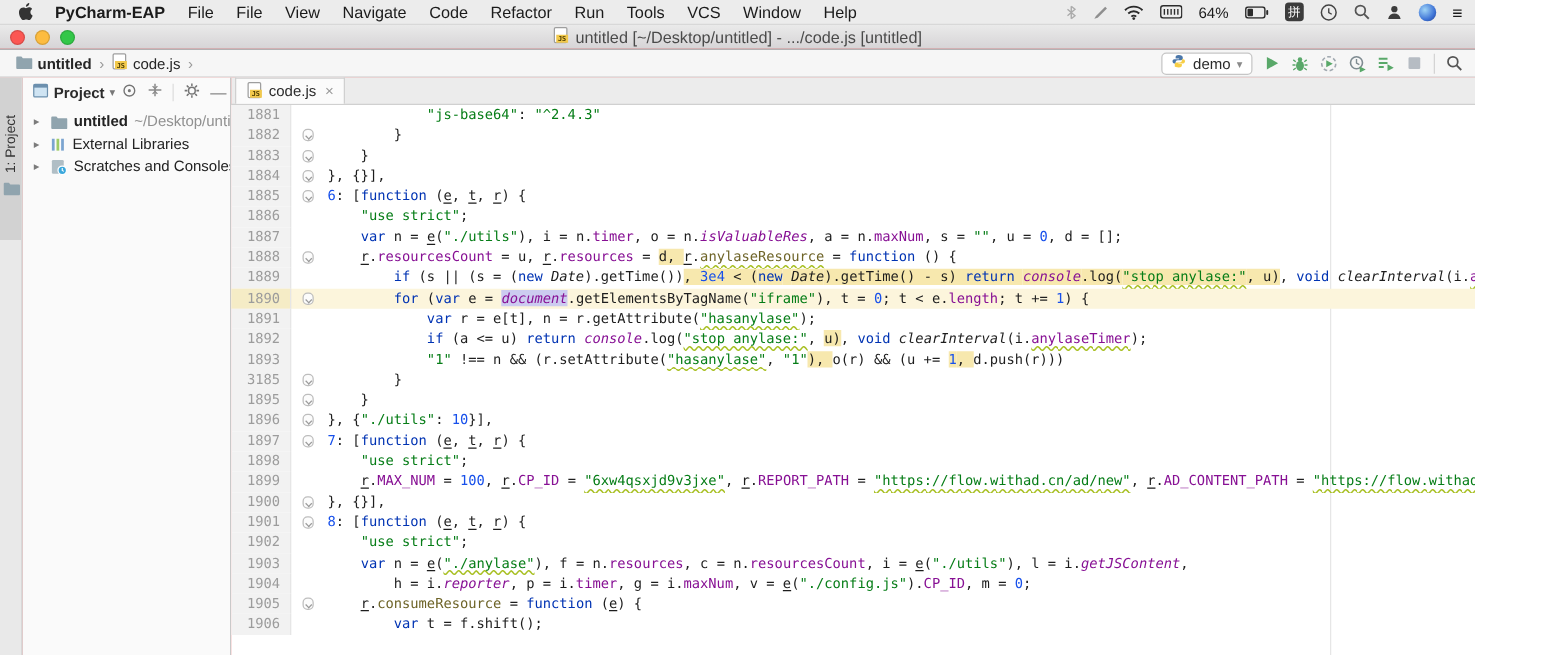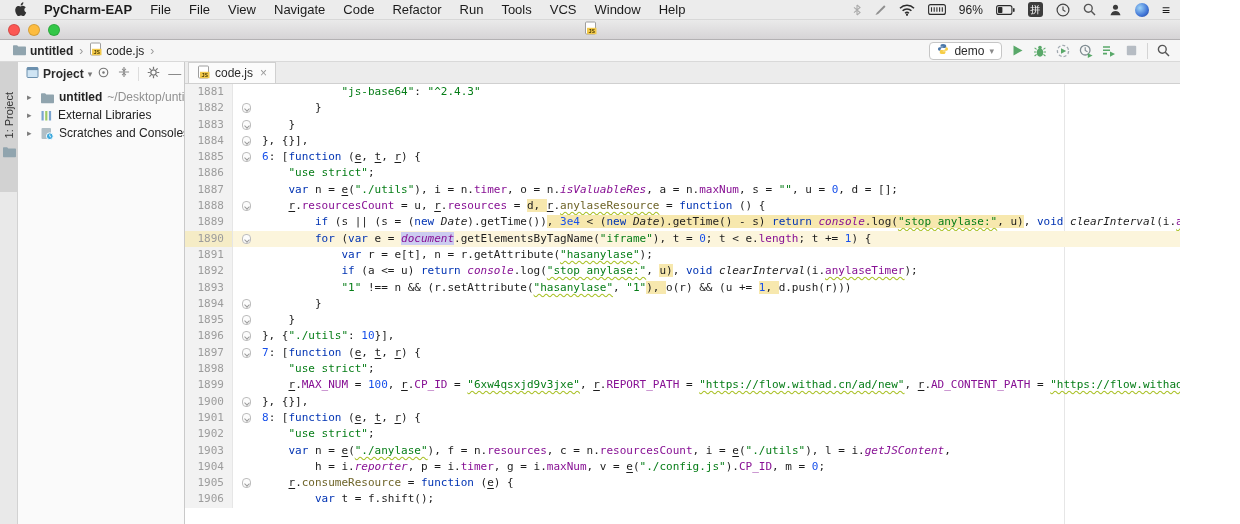--- a/index.html
+++ b/index.html
@@ -163,21 +163,21 @@
             <path d="M6.1 9.3a2.7 2.7 0 0 1 3.8 0" stroke="#2b2b2b" fill="none" stroke-width="1.5"></path>
             <circle cx="8" cy="10.8" r="1.1" fill="#2b2b2b"></circle>
           </svg>
         </span>
       <span class="mi">
           <svg width="18" height="11" viewBox="0 0 18 11">
             <rect x="0.6" y="0.6" width="16.8" height="9.8" rx="2" stroke="#2b2b2b" fill="none" stroke-width="1.1"></rect>
             <path d="M3.5 3.2v4.6M6.2 3.2v4.6M8.9 3.2v4.6M11.6 3.2v4.6M14.3 3.2v4.6" stroke="#2b2b2b" stroke-width="1.1"></path>
           </svg>
         </span>
-      <span class="batt-pct">96%</span>
+      <span class="batt-pct">64%</span>
       <span class="mi">
           <svg width="19" height="10" viewBox="0 0 19 10">
             <rect x="0.6" y="0.6" width="15.3" height="8.8" rx="2" stroke="#2b2b2b" fill="none" stroke-width="1.1"></rect>
             <rect x="2" y="2" width="4.4" height="6" rx="0.8" fill="#2b2b2b"></rect>
             <rect x="17" y="3" width="1.6" height="4" rx="0.8" fill="#2b2b2b"></rect>
           </svg>
         </span>
       <span class="ime">拼</span>
       <span class="mi">
           <svg width="14" height="14" viewBox="0 0 14 14">
@@ -207,20 +207,21 @@
       <span class="tl r"></span>
       <span class="tl y"></span>
       <span class="tl g"></span>
     </span>
     <span class="title-text">
       <span><svg width="13" height="14" viewBox="0 0 13 14">
             <rect x="1.5" y="1" width="10" height="12" rx="1" fill="#FFF" stroke="#9E9E9E"></rect>
             <rect x="3" y="6.8" width="9.5" height="6.4" fill="#F2C94C"></rect>
             <text x="7.7" y="12" font-size="5.5" font-family="DejaVu Sans Mono,monospace" font-weight="bold" text-anchor="middle" fill="#4A3B00">JS</text>
           </svg></span>
+      <span>untitled [~/Desktop/untitled] - .../code.js [untitled]</span>
     </span>
   </div>
 
   <div class="navbar">
     <span class="crumbs" id="crumbs">
         <span class="crumb">
           <span><svg width="14" height="13" viewBox="0 0 14 13">
               <path d="M1 3.2c0-.6.4-1 1-1h3.1l1.2 1.4H13c.6 0 1 .4 1 1v6.6c0 .6-.4 1-1 1H2c-.6 0-1-.4-1-1z" fill="#90A4AE"></path>
             </svg></span>
           <span class="lbl-bold">untitled</span>
@@ -385,21 +386,21 @@
           <div class="line"><span class="ln">1884</span><span class="fold"><span class="pill"></span></span><span class="code"><span class="tok">}, {}],</span></span></div>
           <div class="line"><span class="ln">1885</span><span class="fold"><span class="pill"></span></span><span class="code"><span class="tok n">6</span><span class="tok">: [</span><span class="tok k">function</span><span class="tok"> (</span><span class="tok u">e</span><span class="tok">, </span><span class="tok u">t</span><span class="tok">, </span><span class="tok u">r</span><span class="tok">) {</span></span></div>
           <div class="line"><span class="ln">1886</span><span class="fold"></span><span class="code"><span class="tok">    </span><span class="tok s">"use strict"</span><span class="tok">;</span></span></div>
           <div class="line"><span class="ln">1887</span><span class="fold"></span><span class="code"><span class="tok">    </span><span class="tok k">var</span><span class="tok"> n = </span><span class="tok u">e</span><span class="tok">(</span><span class="tok s">"./utils"</span><span class="tok">), i = n.</span><span class="tok f">timer</span><span class="tok">, o = n.</span><span class="tok fi">isValuableRes</span><span class="tok">, a = n.</span><span class="tok f">maxNum</span><span class="tok">, s = </span><span class="tok s">""</span><span class="tok">, u = </span><span class="tok n">0</span><span class="tok">, d = [];</span></span></div>
           <div class="line"><span class="ln">1888</span><span class="fold"><span class="pill"></span></span><span class="code"><span class="tok">    </span><span class="tok u">r</span><span class="tok">.</span><span class="tok f">resourcesCount</span><span class="tok"> = u, </span><span class="tok u">r</span><span class="tok">.</span><span class="tok f">resources</span><span class="tok"> = </span><span class="tok h">d, </span><span class="tok u">r</span><span class="tok">.</span><span class="tok fn w">anylaseResource</span><span class="tok"> = </span><span class="tok k">function</span><span class="tok"> () {</span></span></div>
           <div class="line"><span class="ln">1889</span><span class="fold"></span><span class="code"><span class="tok">        </span><span class="tok k">if</span><span class="tok"> (s || (s = (</span><span class="tok k">new</span><span class="tok"> </span><span class="tok g">Date</span><span class="tok">).getTime())</span><span class="tok h">, </span><span class="tok n h">3e4</span><span class="tok h"> &lt; (</span><span class="tok k h">new</span><span class="tok h"> </span><span class="tok g h">Date</span><span class="tok h">).getTime() - s) </span><span class="tok k h">return</span><span class="tok h"> </span><span class="tok fi h">console</span><span class="tok h">.log(</span><span class="tok s h w">"stop anylase:"</span><span class="tok h">, u)</span><span class="tok">, </span><span class="tok k">void</span><span class="tok"> </span><span class="tok g">clearInterval</span><span class="tok">(i.</span><span class="tok f w">anylaseTimer</span></span></div>
           <div class="line caret-row"><span class="ln">1890</span><span class="fold"><span class="pill"></span></span><span class="code"><span class="tok">        </span><span class="tok k">for</span><span class="tok"> (</span><span class="tok k">var</span><span class="tok"> e = </span><span class="tok fi hb">document</span><span class="tok">.getElementsByTagName(</span><span class="tok s">"iframe"</span><span class="tok">), t = </span><span class="tok n">0</span><span class="tok">; t &lt; e.</span><span class="tok f">length</span><span class="tok">; t += </span><span class="tok n">1</span><span class="tok">) {</span></span></div>
           <div class="line"><span class="ln">1891</span><span class="fold"></span><span class="code"><span class="tok">            </span><span class="tok k">var</span><span class="tok"> r = e[t], n = r.getAttribute(</span><span class="tok s w">"hasanylase"</span><span class="tok">);</span></span></div>
           <div class="line"><span class="ln">1892</span><span class="fold"></span><span class="code"><span class="tok">            </span><span class="tok k">if</span><span class="tok"> (a &lt;= u) </span><span class="tok k">return</span><span class="tok"> </span><span class="tok fi">console</span><span class="tok">.log(</span><span class="tok s w">"stop anylase:"</span><span class="tok">, </span><span class="tok h">u)</span><span class="tok">, </span><span class="tok k">void</span><span class="tok"> </span><span class="tok g">clearInterval</span><span class="tok">(i.</span><span class="tok f w">anylaseTimer</span><span class="tok">);</span></span></div>
           <div class="line"><span class="ln">1893</span><span class="fold"></span><span class="code"><span class="tok">            </span><span class="tok s">"1"</span><span class="tok"> !== n &amp;&amp; (r.setAttribute(</span><span class="tok s w">"hasanylase"</span><span class="tok">, </span><span class="tok s">"1"</span><span class="tok h">), </span><span class="tok">o(r) &amp;&amp; (u += </span><span class="tok n h">1</span><span class="tok h">, </span><span class="tok">d.push(r)))</span></span></div>
-          <div class="line"><span class="ln">1894</span><span class="fold"><span class="pill"></span></span><span class="code"><span class="tok">        }</span></span></div>
+          <div class="line"><span class="ln">3185</span><span class="fold"><span class="pill"></span></span><span class="code"><span class="tok">        }</span></span></div>
           <div class="line"><span class="ln">1895</span><span class="fold"><span class="pill"></span></span><span class="code"><span class="tok">    }</span></span></div>
           <div class="line"><span class="ln">1896</span><span class="fold"><span class="pill"></span></span><span class="code"><span class="tok">}, {</span><span class="tok s">"./utils"</span><span class="tok">: </span><span class="tok n">10</span><span class="tok">}],</span></span></div>
           <div class="line"><span class="ln">1897</span><span class="fold"><span class="pill"></span></span><span class="code"><span class="tok n">7</span><span class="tok">: [</span><span class="tok k">function</span><span class="tok"> (</span><span class="tok u">e</span><span class="tok">, </span><span class="tok u">t</span><span class="tok">, </span><span class="tok u">r</span><span class="tok">) {</span></span></div>
           <div class="line"><span class="ln">1898</span><span class="fold"></span><span class="code"><span class="tok">    </span><span class="tok s">"use strict"</span><span class="tok">;</span></span></div>
           <div class="line"><span class="ln">1899</span><span class="fold"></span><span class="code"><span class="tok">    </span><span class="tok u">r</span><span class="tok">.</span><span class="tok f">MAX_NUM</span><span class="tok"> = </span><span class="tok n">100</span><span class="tok">, </span><span class="tok u">r</span><span class="tok">.</span><span class="tok f">CP_ID</span><span class="tok"> = </span><span class="tok s w">"6xw4qsxjd9v3jxe"</span><span class="tok">, </span><span class="tok u">r</span><span class="tok">.</span><span class="tok f">REPORT_PATH</span><span class="tok"> = </span><span class="tok s w">"https://flow.withad.cn/ad/new"</span><span class="tok">, </span><span class="tok u">r</span><span class="tok">.</span><span class="tok f">AD_CONTENT_PATH</span><span class="tok"> = </span><span class="tok s w">"https://flow.withad.cn/ad/content"</span></span></div>
           <div class="line"><span class="ln">1900</span><span class="fold"><span class="pill"></span></span><span class="code"><span class="tok">}, {}],</span></span></div>
           <div class="line"><span class="ln">1901</span><span class="fold"><span class="pill"></span></span><span class="code"><span class="tok n">8</span><span class="tok">: [</span><span class="tok k">function</span><span class="tok"> (</span><span class="tok u">e</span><span class="tok">, </span><span class="tok u">t</span><span class="tok">, </span><span class="tok u">r</span><span class="tok">) {</span></span></div>
           <div class="line"><span class="ln">1902</span><span class="fold"></span><span class="code"><span class="tok">    </span><span class="tok s">"use strict"</span><span class="tok">;</span></span></div>
           <div class="line"><span class="ln">1903</span><span class="fold"></span><span class="code"><span class="tok">    </span><span class="tok k">var</span><span class="tok"> n = </span><span class="tok u">e</span><span class="tok">(</span><span class="tok s w">"./anylase"</span><span class="tok">), f = n.</span><span class="tok f">resources</span><span class="tok">, c = n.</span><span class="tok f">resourcesCount</span><span class="tok">, i = </span><span class="tok u">e</span><span class="tok">(</span><span class="tok s">"./utils"</span><span class="tok">), l = i.</span><span class="tok fi">getJSContent</span><span class="tok">,</span></span></div>
           <div class="line"><span class="ln">1904</span><span class="fold"></span><span class="code"><span class="tok">        h = i.</span><span class="tok fi">reporter</span><span class="tok">, p = i.</span><span class="tok f">timer</span><span class="tok">, g = i.</span><span class="tok f">maxNum</span><span class="tok">, v = </span><span class="tok u">e</span><span class="tok">(</span><span class="tok s">"./config.js"</span><span class="tok">).</span><span class="tok f">CP_ID</span><span class="tok">, m = </span><span class="tok n">0</span><span class="tok">;</span></span></div>

